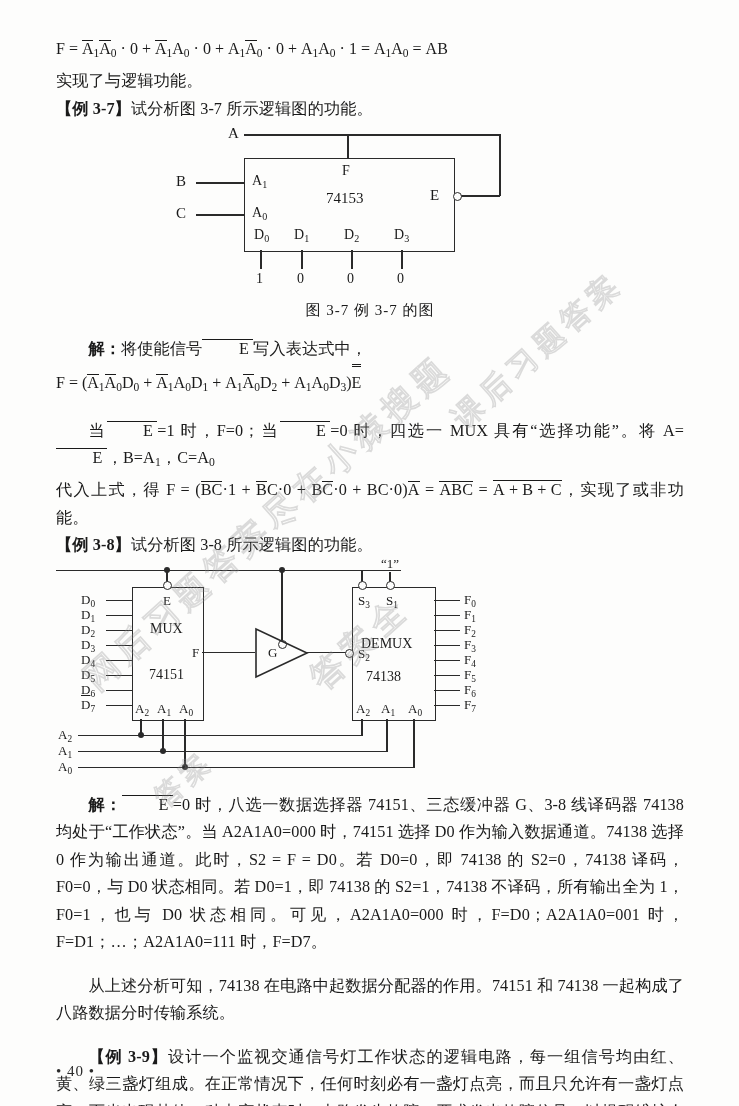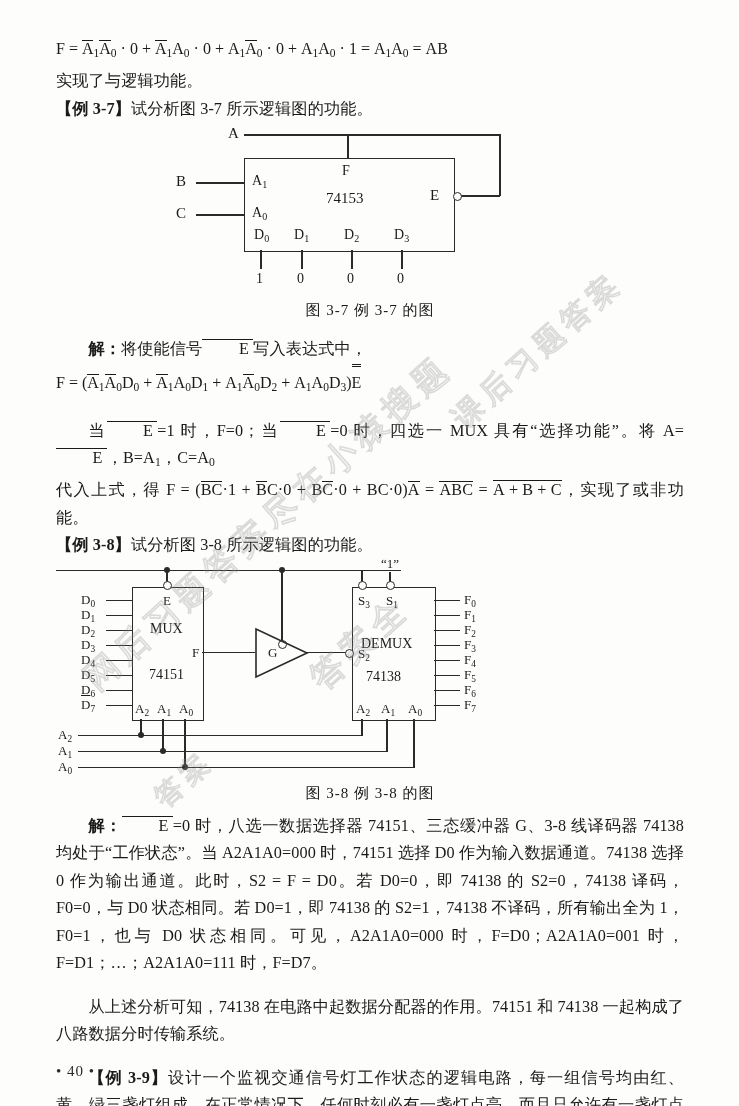--- a/index.html
+++ b/index.html
@@ -357,21 +357,20 @@
       <div class="wire wv" style="left:106px; top:153px; height:33px;"></div>
       <div class="dot" style="left:104px; top:182px;"></div>
       <div class="wire wv" style="left:128px; top:153px; height:49px;"></div>
       <div class="dot" style="left:126px; top:198px;"></div>
 
       <div class="wire wv" style="left:305px; top:153px; height:17px;"></div>
       <div class="wire wv" style="left:330px; top:153px; height:33px;"></div>
       <div class="wire wv" style="left:357px; top:153px; height:49px;"></div>
     </div>
 
-    <div class="caption" style="margin-top:2px;">图 3-8    例 3-8 的图</div>
 
     <p class="para indent" style="margin-top:10px;">
       <b class="bk">解：</b><span class="ovl2">&nbsp;E&nbsp;</span><span>=0 时，八选一数据选择器 74151、三态缓冲器 G、3-8 线译码器 74138 均处于“工作状态”。当 A2A1A0=000 时，74151 选择 D0 作为输入数据通道。74138 选择 0 作为输出通道。此时，S2 = F = D0。若 D0=0，即 74138 的 S2=0，74138 译码，F0=0，与 D0 状态相同。若 D0=1，即 74138 的 S2=1，74138 不译码，所有输出全为 1，F0=1，也与 D0 状态相同。可见，A2A1A0=000 时，F=D0；A2A1A0=001 时，F=D1；…；A2A1A0=111 时，F=D7。</span>
     </p>
 
 
     <p class="para indent">从上述分析可知，74138 在电路中起数据分配器的作用。74151 和 74138 一起构成了八路数据分时传输系统。</p>
 
     <p class="para indent">
       <b class="bk">【例 3-9】</b><span>设计一个监视交通信号灯工作状态的逻辑电路，每一组信号均由红、黄、绿三盏灯组成。在正常情况下，任何时刻必有一盏灯点亮，而且只允许有一盏灯点亮，而当出现其他 5 种点亮状态时，电路发生故障，要求发出故障信号，以提醒维护人员前去修理。试用最少量与非门门电路实现该电路。</span>

